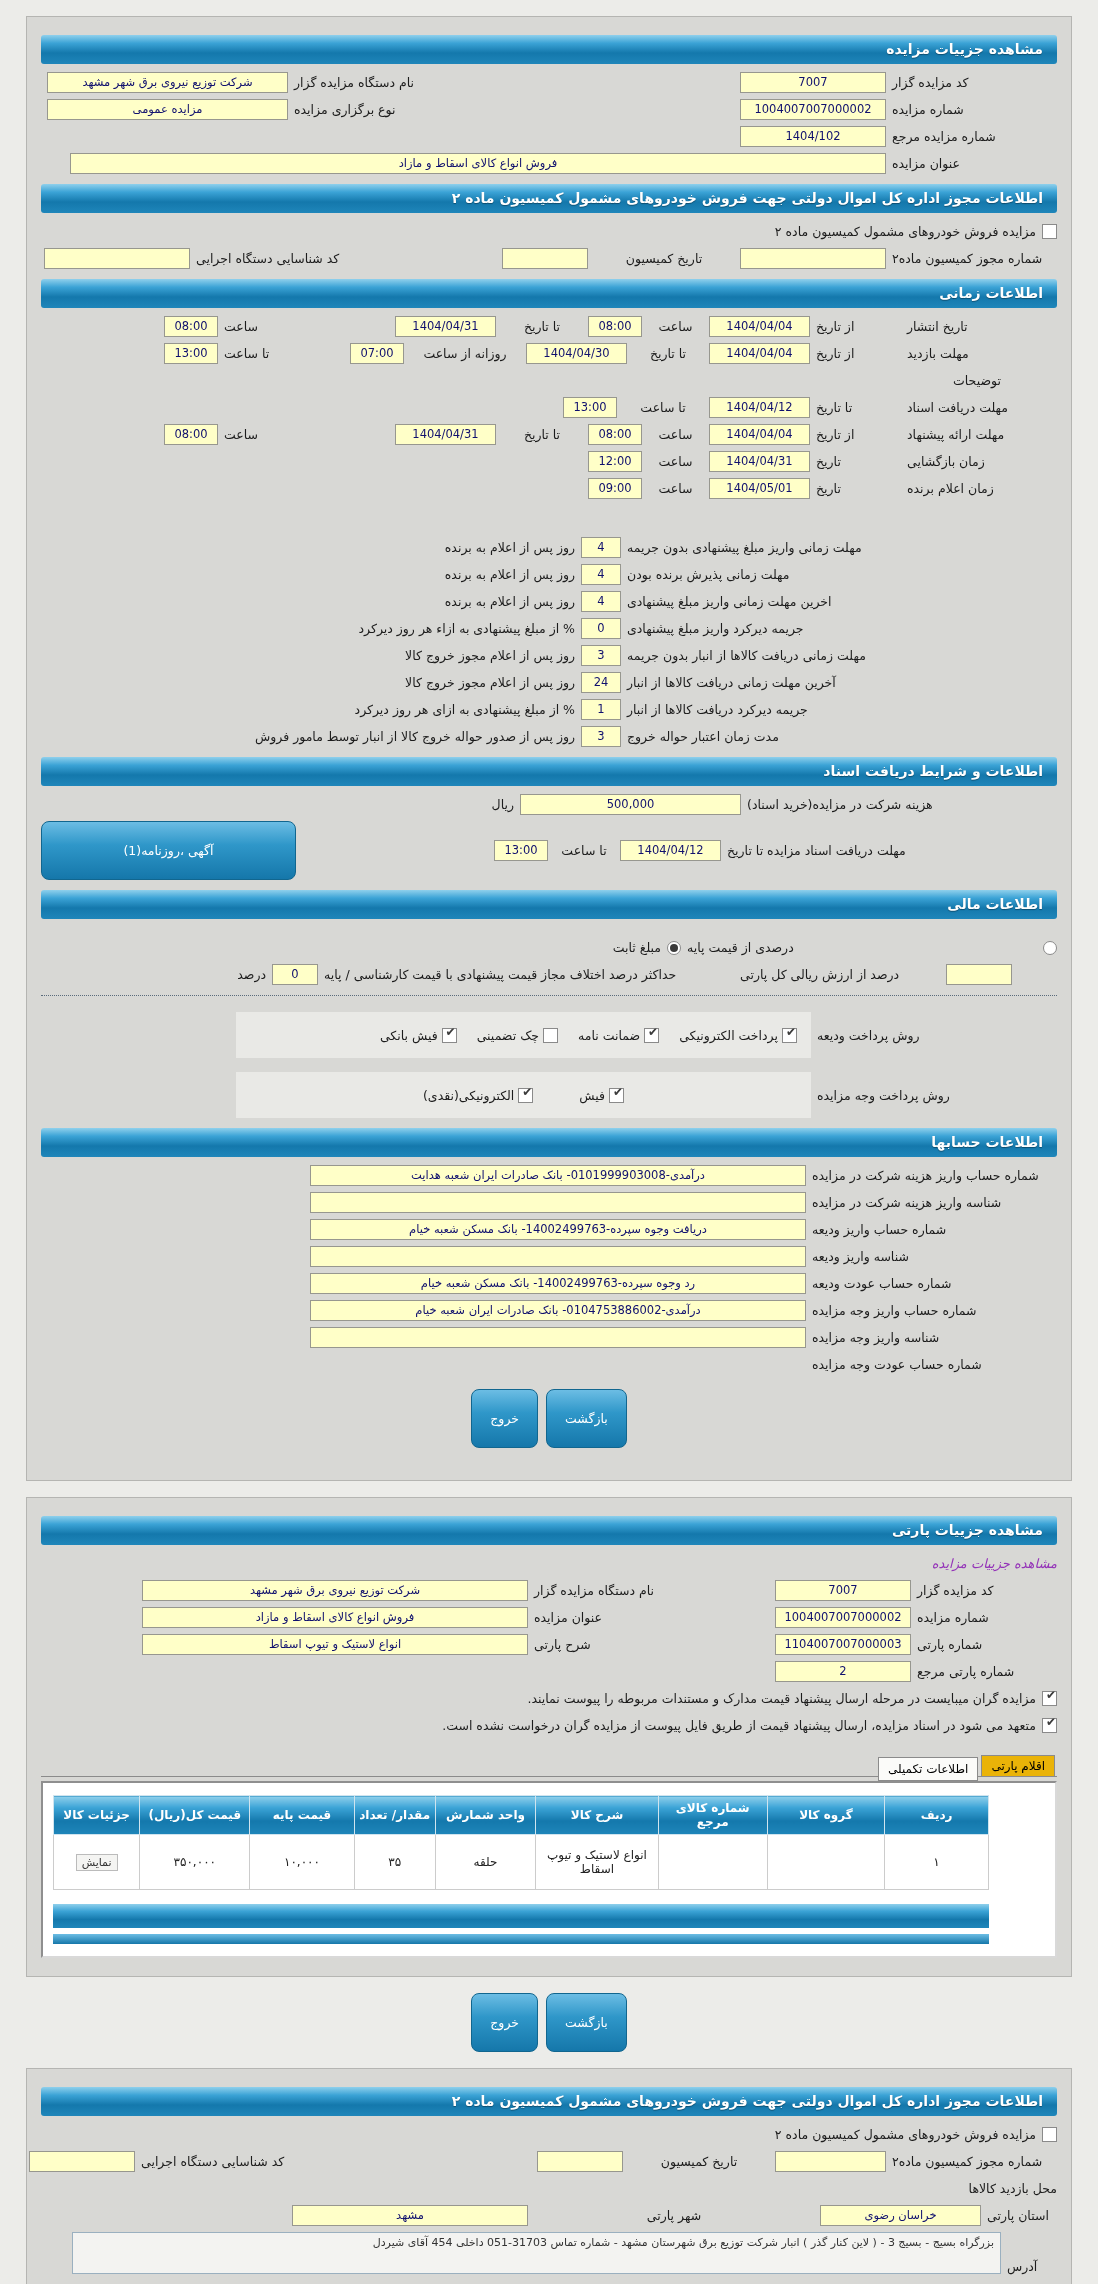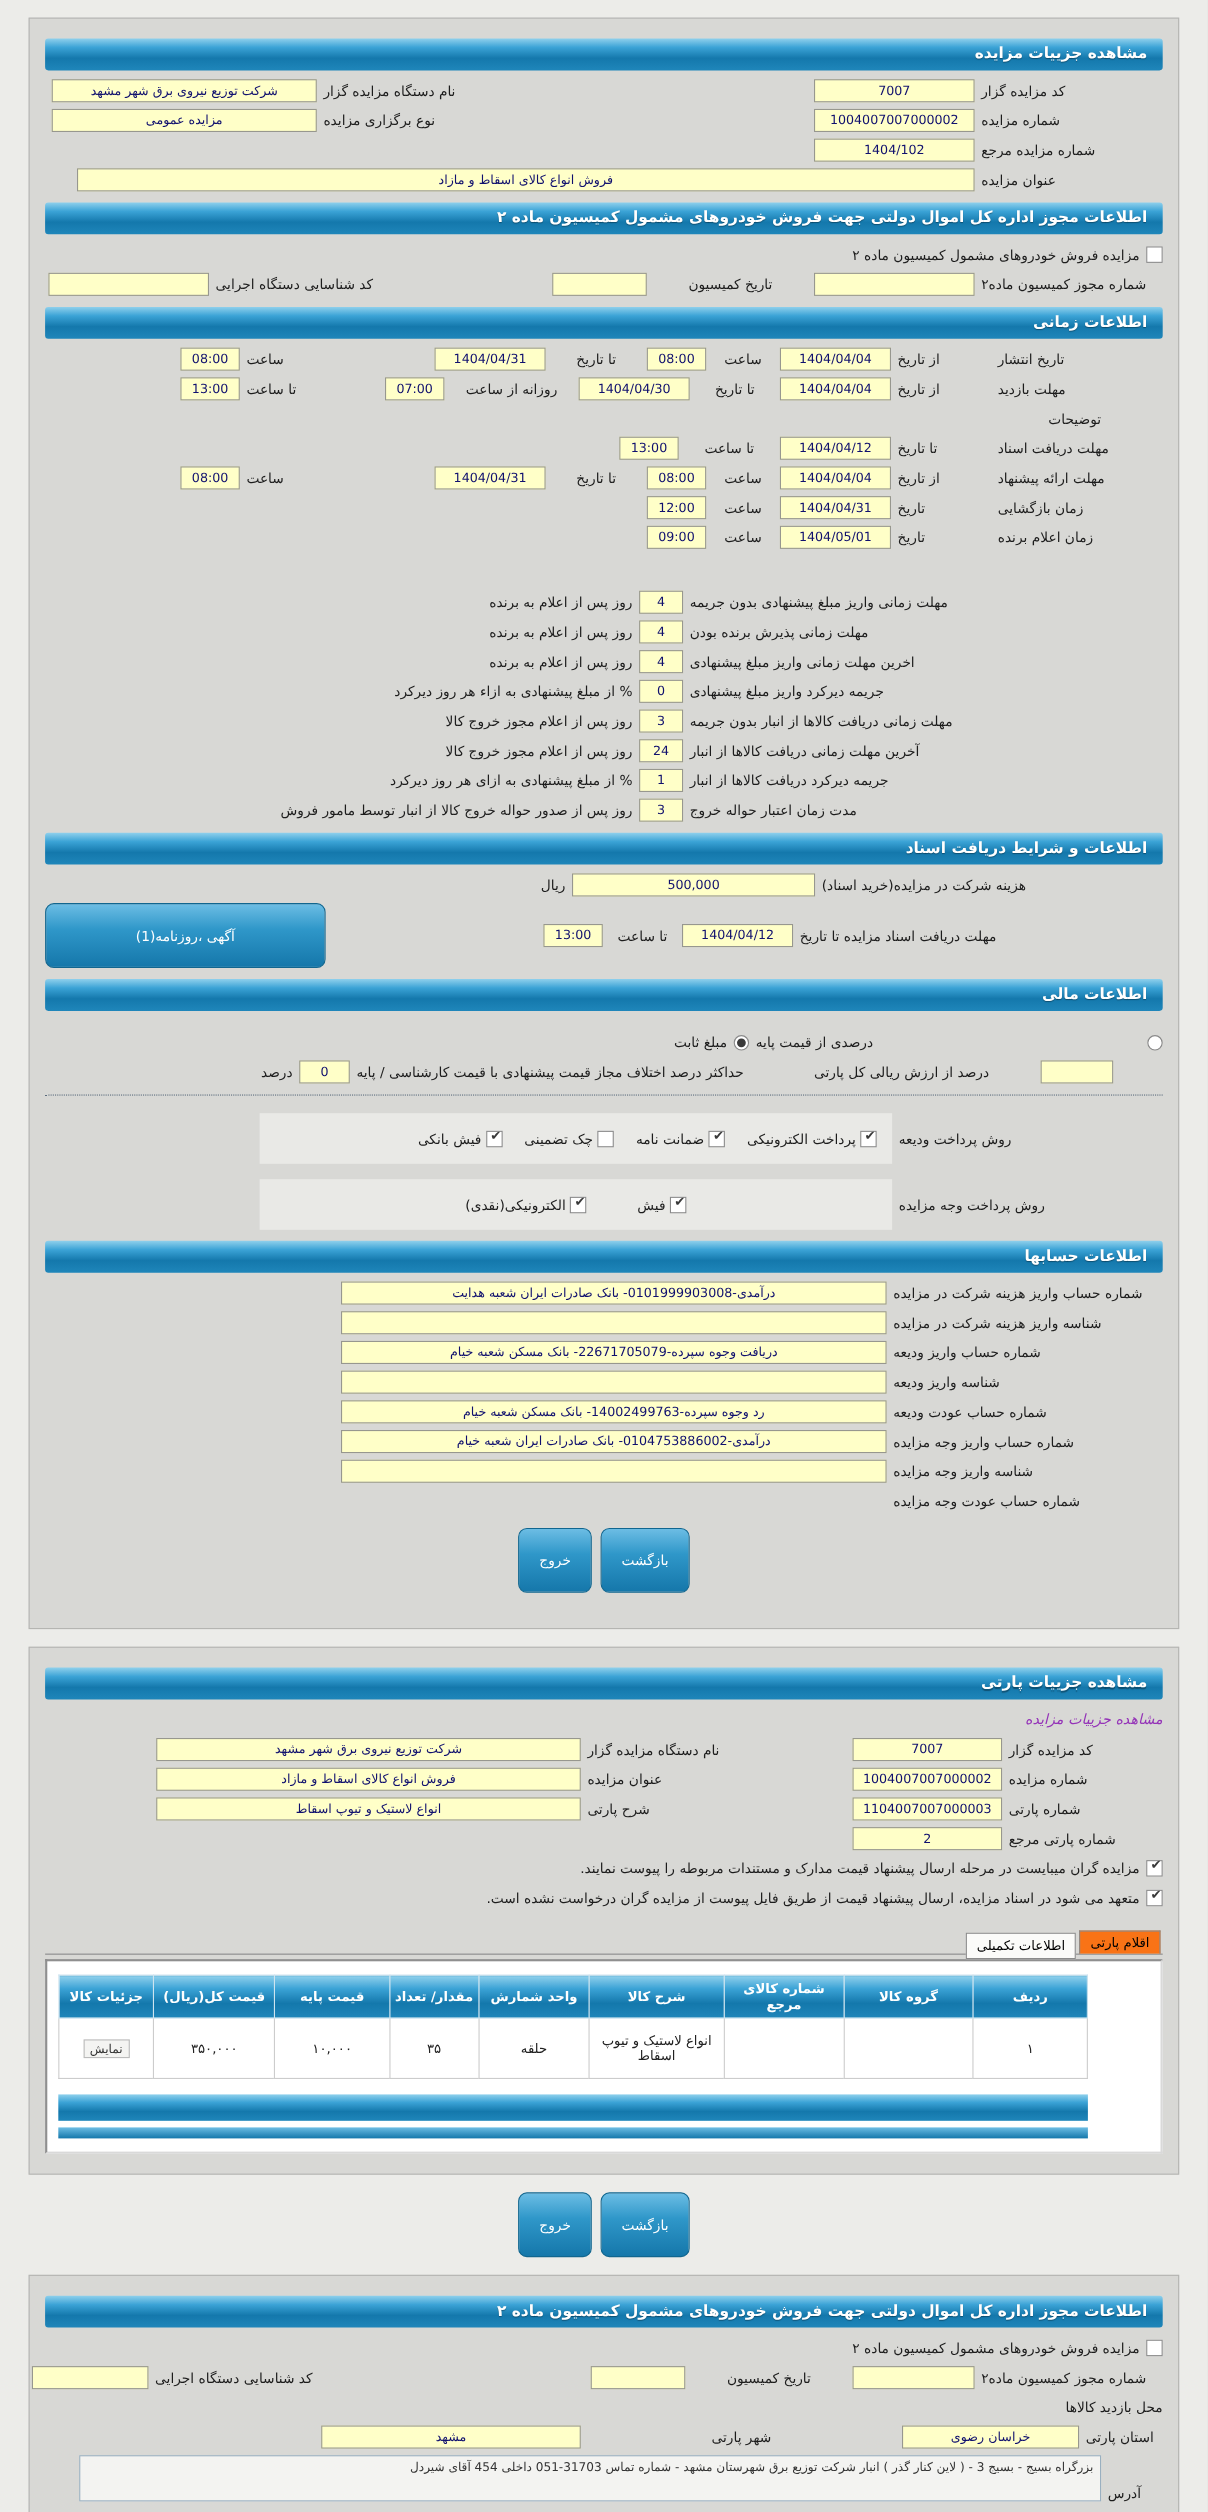--- a/index.html
+++ b/index.html
@@ -26,21 +26,21 @@
       display:inline-block;flex:none;position:relative;}
   .rd.on::after{content:"";position:absolute;top:2px;right:2px;left:2px;bottom:2px;background:#3a3a3a;border-radius:50%;}
   .dots{border-top:1px dotted #5a6b7c;height:0;margin:10px 0;}
   .mpanel{background:#e9e9e6;min-height:46px;display:flex;align-items:center;gap:20px;
       padding:0 14px;width:575px;box-sizing:border-box;flex:none;}
   .mpanel.center{justify-content:center;gap:46px;}
   .mitem{display:flex;align-items:center;gap:4px;}
   .link{color:#9433b8;font-style:italic;font-size:13px;cursor:pointer;}
   .tabs{display:flex;justify-content:flex-start;gap:3px;margin-top:16px;padding:0 2px;
       border-bottom:1px solid #8b8b8b;align-items:flex-end;}
-  .tab{background:#f97316;border:1px solid #8b8b8b;border-bottom:none;padding:3px 9px;font-size:12px;cursor:pointer;}
+  .tab{background:#eab308;border:1px solid #8b8b8b;border-bottom:none;padding:3px 9px;font-size:12px;cursor:pointer;}
   .tab.active{background:#fbfbf9;border-bottom:1px solid #8b8b8b;position:relative;top:5px;padding:4px 9px;}
   .tbl-wrap{background:#fff;border:2px solid;border-color:#8f8f8f #d9d9d9 #d9d9d9 #8f8f8f;
       padding:12px 10px 10px 10px;margin-top:4px;}
   table.items{border-collapse:collapse;margin-left:auto;margin-right:56px;}
   table.items th{background:linear-gradient(180deg,#8fd0ec 0%,#3ba3d6 30%,#1478ac 65%,#1f86ba 100%);
       color:#fff;font-size:12px;font-weight:bold;border:1px solid #cfe4ef;padding:5px 4px;}
   table.items td{border:1px solid #cccccc;font-size:12px;color:#222;text-align:center;
       padding:6px 4px;height:42px;background:#fff;}
   .mini-btn{border:1px solid #bbb;background:#f4f4f2;font-size:11px;color:#333;padding:1px 5px;cursor:pointer;}
   .tfoot-bar{height:24px;background:linear-gradient(180deg,#8fd0ec 0%,#3ba3d6 30%,#1478ac 65%,#1f86ba 100%);
@@ -258,21 +258,21 @@
   <div class="row">
     <span class="lbl tl" style="width:245px">شماره حساب واریز هزینه شرکت در مزایده</span>
     <div class="fld" style="width:490px">درآمدی-0101999903008- بانک صادرات ایران شعبه هدایت</div>
   </div>
   <div class="row">
     <span class="lbl tl" style="width:245px">شناسه واریز هزینه شرکت در مزایده</span>
     <div class="fld" style="width:490px"></div>
   </div>
   <div class="row">
     <span class="lbl tl" style="width:245px">شماره حساب واریز ودیعه</span>
-    <div class="fld" style="width:490px">دریافت وجوه سپرده-22671705079- بانک مسکن شعبه خیام</div>
+    <div class="fld" style="width:490px">دریافت وجوه سپرده-14002499763- بانک مسکن شعبه خیام</div>
   </div>
   <div class="row">
     <span class="lbl tl" style="width:245px">شناسه واریز ودیعه</span>
     <div class="fld" style="width:490px"></div>
   </div>
   <div class="row">
     <span class="lbl tl" style="width:245px">شماره حساب عودت ودیعه</span>
     <div class="fld" style="width:490px">رد وجوه سپرده-14002499763- بانک مسکن شعبه خیام</div>
   </div>
   <div class="row">

